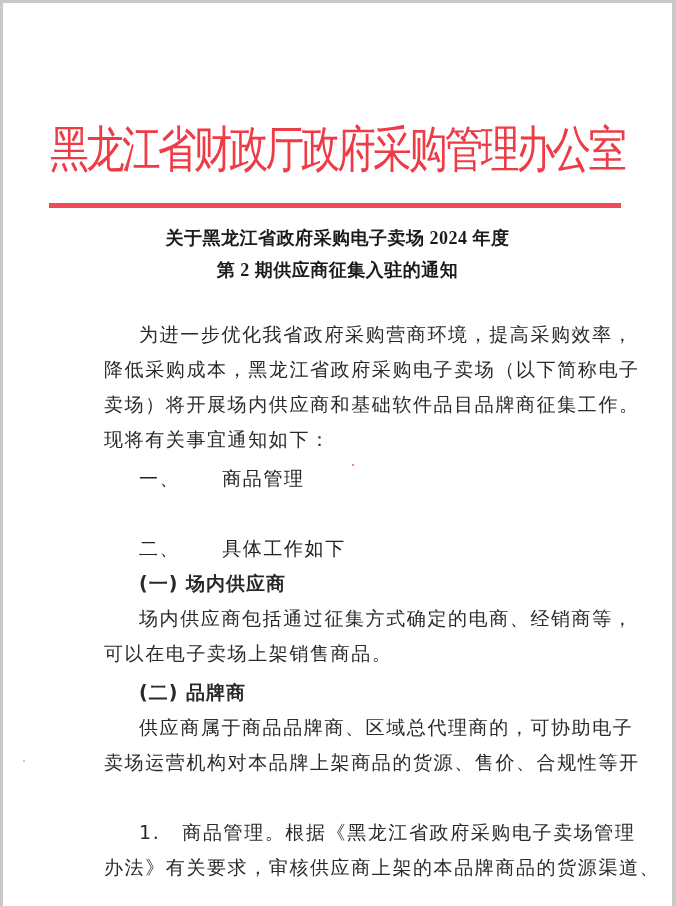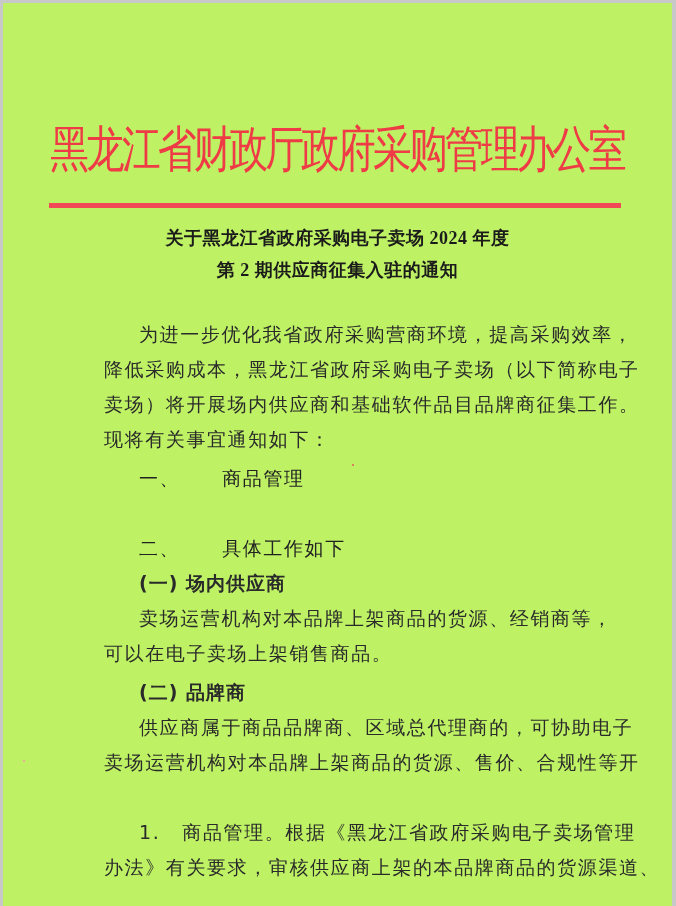--- a/index.html
+++ b/index.html
@@ -9,21 +9,21 @@
     height: 906px;
     overflow: hidden;
     background: #c8c8c8;
   }
   .page {
     position: absolute;
     left: 3px;
     top: 3px;
     width: 669px;
     height: 903px;
-    background: #bef264;
+    background: #ffffff;
     overflow: hidden;
   }
   .masthead {
     position: absolute;
     left: 0;
     width: 669px;
     top: 116px;
     text-align: center;
     color: #ee3b46;
     font-family: "DejaVu Serif", "Liberation Serif", serif;
@@ -101,21 +101,21 @@
 
   <div class="line indent heading" style="top:463px;">
     <span class="num">一、</span><span>商品管理</span>
   </div>
 
   <div class="line indent heading" style="top:533px;">
     <span class="num">二、</span><span>具体工作如下</span>
   </div>
 
   <div class="line indent bold" style="top:568px;">(一) 场内供应商</div>
-  <div class="line indent" style="top:603px;">卖场运营机构对本品牌上架商品的货源、经销商等，</div>
+  <div class="line indent" style="top:603px;">场内供应商包括通过征集方式确定的电商、经销商等，</div>
   <div class="line" style="top:638px;">可以在电子卖场上架销售商品。</div>
 
   <div class="line indent bold" style="top:677px;">(二) 品牌商</div>
   <div class="line indent" style="top:712px;">供应商属于商品品牌商、区域总代理商的，可协助电子</div>
   <div class="line" style="top:747px;">卖场运营机构对本品牌上架商品的货源、售价、合规性等开</div>
 
   <div class="line indent" style="top:817px;">
     <span class="num-sm">1.</span><span>商品管理。根据《黑龙江省政府采购电子卖场管理</span>
   </div>
   <div class="line" style="top:852px;">办法》有关要求，审核供应商上架的本品牌商品的货源渠道、</div>

